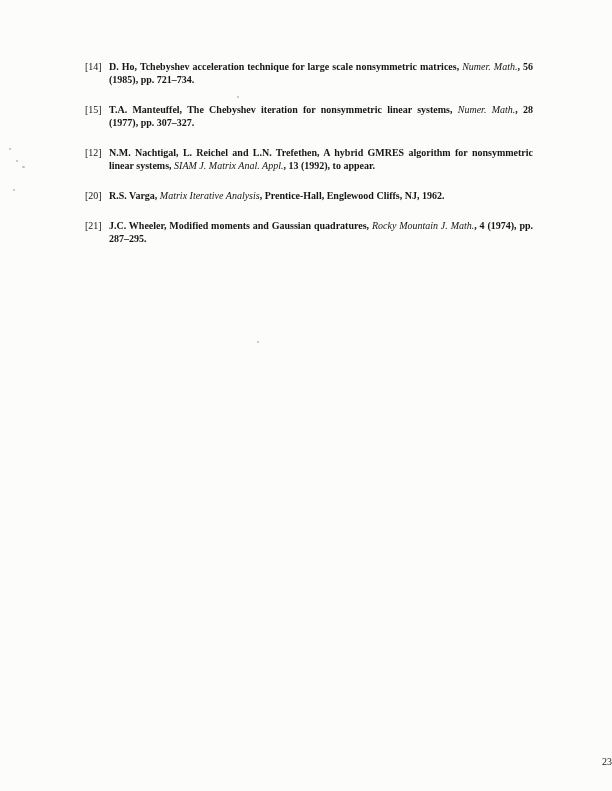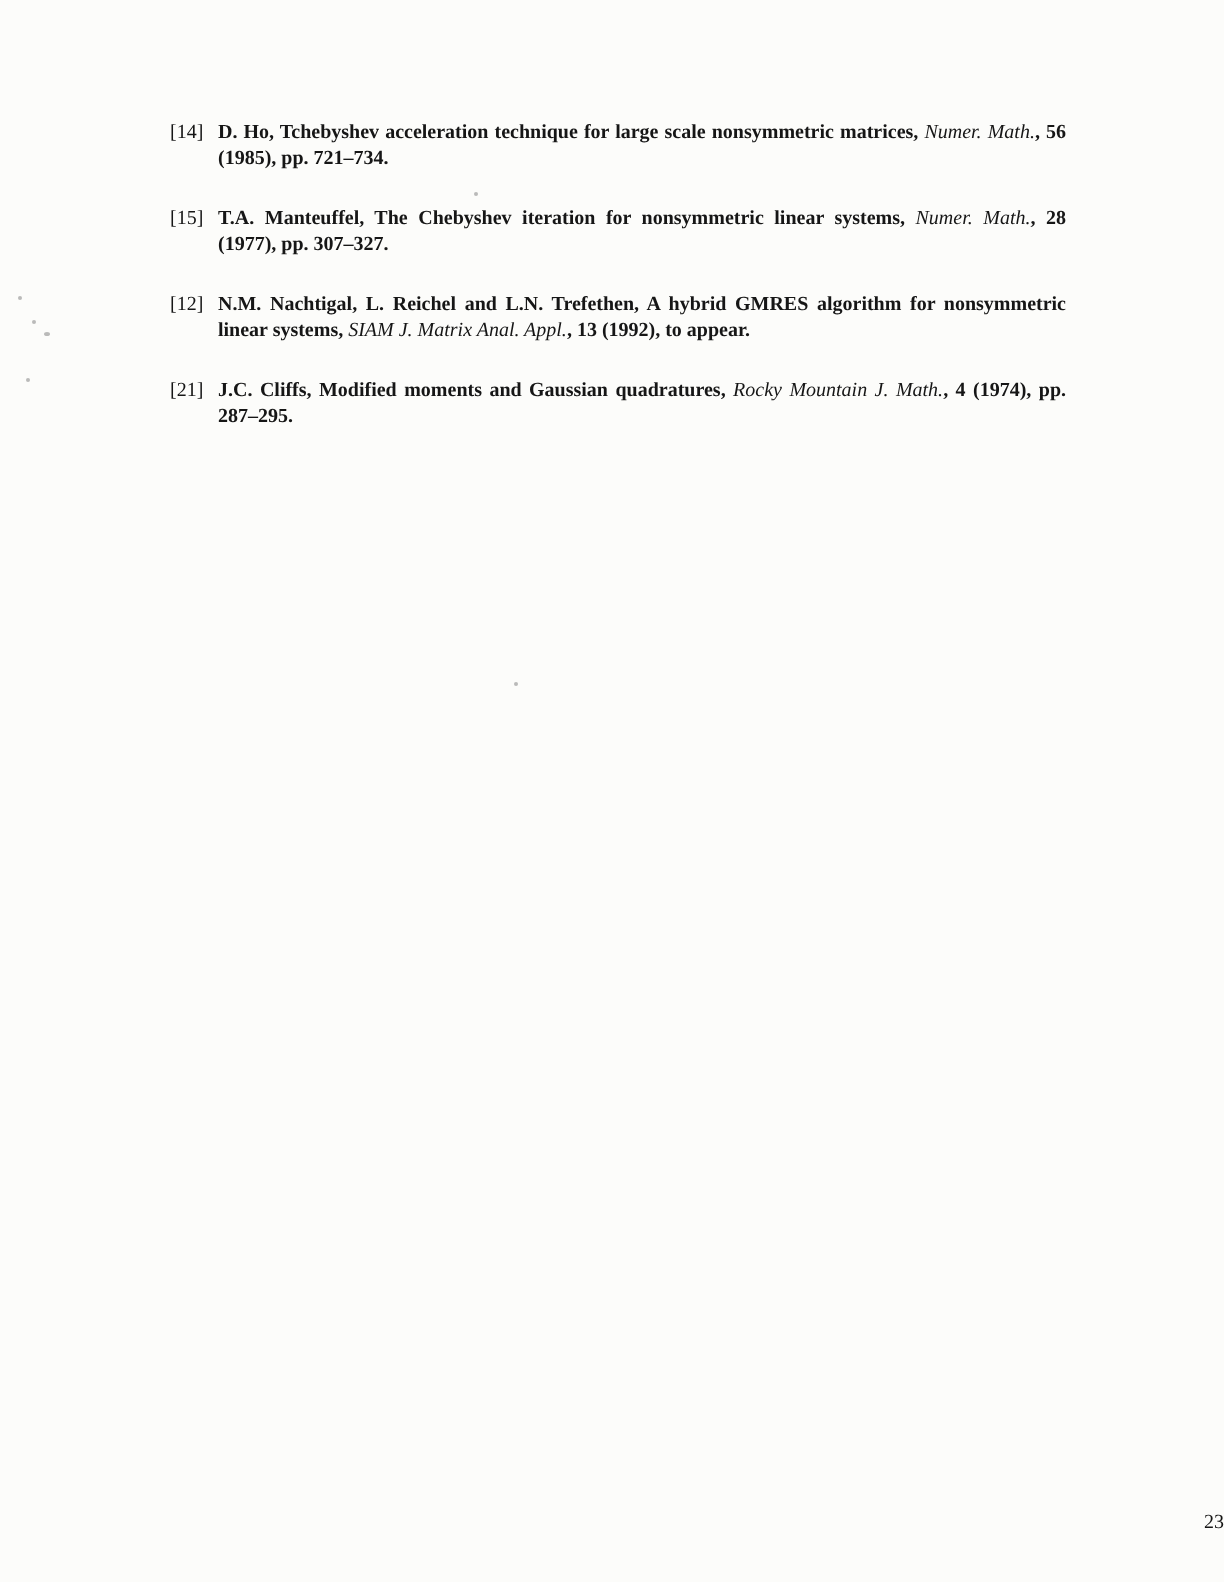--- a/index.html
+++ b/index.html
@@ -69,22 +69,26 @@
       </div>
       <div class="ref">
         <span class="ref-label">[15]</span>
         <span class="ref-text"><span class="seg-normal">T.A. Manteuffel, The Chebyshev iteration for nonsymmetric linear systems, </span><span class="seg-italic">Numer. Math.</span><span class="seg-normal">, </span><span class="seg-bold">28</span><span class="seg-normal"> (1977), pp. 307–327.</span></span>
       </div>
       <div class="ref">
         <span class="ref-label">[12]</span>
         <span class="ref-text"><span class="seg-normal">N.M. Nachtigal, L. Reichel and L.N. Trefethen, A hybrid GMRES algorithm for nonsymmetric linear systems, </span><span class="seg-italic">SIAM J. Matrix Anal. Appl.</span><span class="seg-normal">, </span><span class="seg-bold">13</span><span class="seg-normal"> (1992), to appear.</span></span>
       </div>
       <div class="ref">
+        <span class="ref-label">[20]</span>
+        <span class="ref-text"><span class="seg-normal">R.S. Varga, </span><span class="seg-italic">Matrix Iterative Analysis</span><span class="seg-normal">, Prentice-Hall, Englewood Cliffs, NJ, 1962.</span></span>
+      </div>
+      <div class="ref">
         <span class="ref-label">[21]</span>
-        <span class="ref-text"><span class="seg-normal">J.C. Cliffs, Modified moments and Gaussian quadratures, </span><span class="seg-italic">Rocky Mountain J. Math.</span><span class="seg-normal">, </span><span class="seg-bold">4</span><span class="seg-normal"> (1974), pp. 287–295.</span></span>
+        <span class="ref-text"><span class="seg-normal">J.C. Wheeler, Modified moments and Gaussian quadratures, </span><span class="seg-italic">Rocky Mountain J. Math.</span><span class="seg-normal">, </span><span class="seg-bold">4</span><span class="seg-normal"> (1974), pp. 287–295.</span></span>
       </div>
     </div>
 
   <div class="speck" style="left:9px;  top:148px; width:2px; height:2px;"></div>
   <div class="speck" style="left:16px; top:160px; width:2px; height:2px;"></div>
   <div class="speck" style="left:22px; top:166px; width:3px; height:2px;"></div>
   <div class="speck" style="left:13px; top:189px; width:2px; height:2px;"></div>
   <div class="speck" style="left:237px; top:96px; width:2px; height:2px;"></div>
   <div class="speck" style="left:257px; top:341px; width:2px; height:2px;"></div>
 

